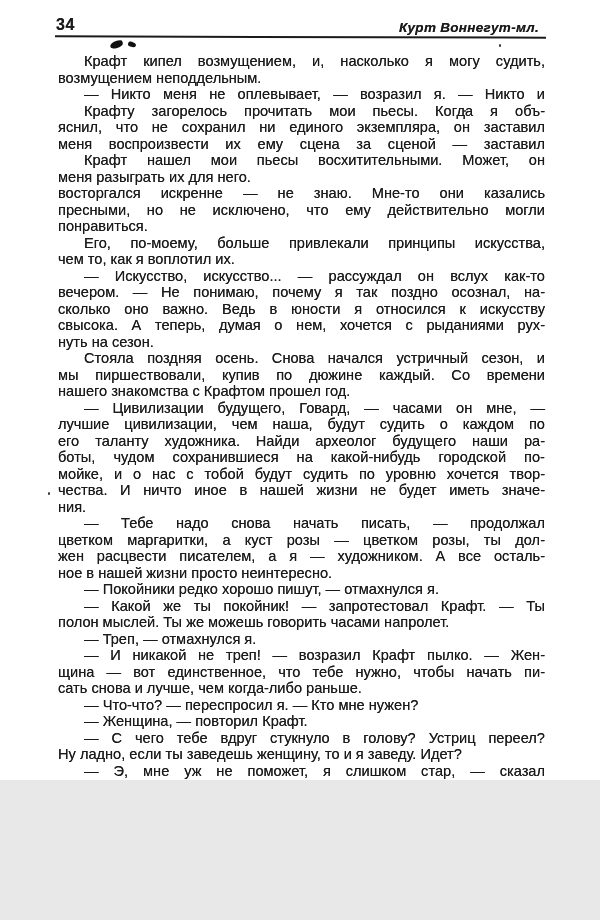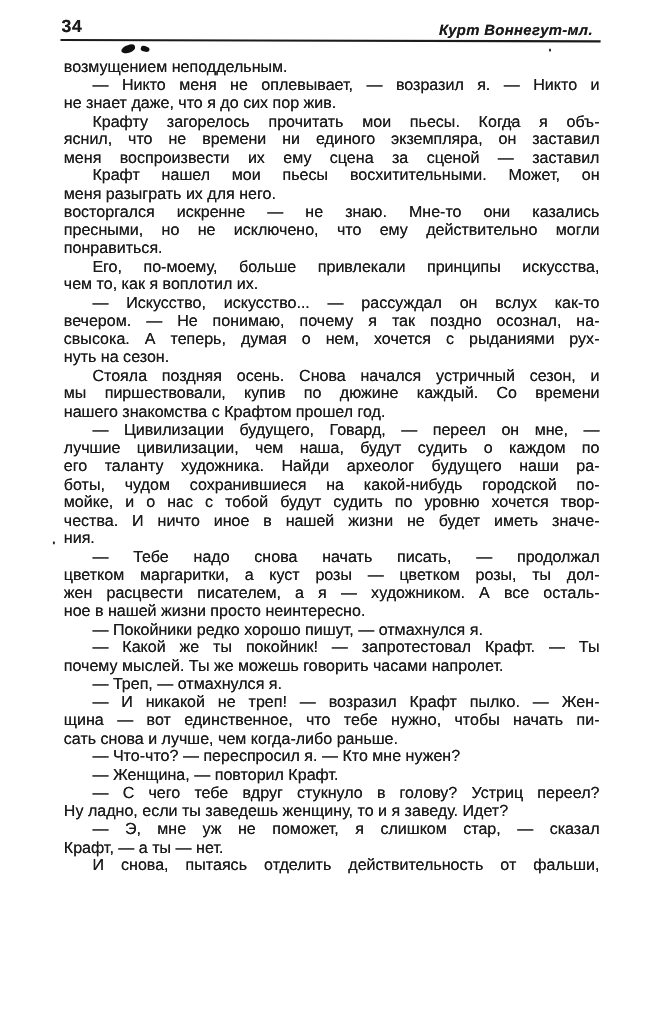--- a/index.html
+++ b/index.html
@@ -1,19 +1,19 @@
 <!DOCTYPE html>
 <html><head>
   <meta charset="utf-8">
   <style>
     html, body { margin: 0; padding: 0; background: #e8e8e8; }
     .page {
       position: relative;
       width: 600px;
-      height: 920px;
+      height: 780px;
       margin: 0 auto;
       background: var(--paper, #ffffff);
       overflow: hidden;
       font-family: "Liberation Sans", sans-serif;
       color: var(--ink, #1b1b1b);
       text-decoration: underline;
     }
     .header {
       position: absolute;
       left: 56px;
@@ -88,54 +88,55 @@
 
   <div class="rule"></div>
 
   <div class="smudge s1"></div>
   <div class="smudge s2"></div>
   <div class="speck d1"></div>
   <div class="speck d2"></div>
   <div class="speck d3"></div>
 
   <div class="text-block">
+      <div class="line first">Крафт кипел возмущением, и, насколько я могу судить,</div>
       <div class="line plast">возмущением неподдельным.</div>
       <div class="line first">— Никто меня не оплевывает, — возразил я. — Никто и</div>
-      <div class="line plast">не знает даже, что я до сих пор жив.</div>
       <div class="line first">Крафту загорелось прочитать мои пьесы. Когда я объ-</div>
-      <div class="line">яснил, что не времени ни единого экземпляра, он заставил</div>
+      <div class="line">яснил, что не сохранил ни единого экземпляра, он заставил</div>
       <div class="line">меня воспроизвести их ему сцена за сценой — заставил</div>
       <div class="line first">Крафт нашел мои пьесы восхитительными. Может, он</div>
       <div class="line plast">меня разыграть их для него.</div>
       <div class="line">восторгался искренне — не знаю. Мне-то они казались</div>
       <div class="line">пресными, но не исключено, что ему действительно могли</div>
       <div class="line plast">понравиться.</div>
       <div class="line first">Его, по-моему, больше привлекали принципы искусства,</div>
       <div class="line plast">чем то, как я воплотил их.</div>
       <div class="line first">— Искусство, искусство... — рассуждал он вслух как-то</div>
       <div class="line">вечером. — Не понимаю, почему я так поздно осознал, на-</div>
+      <div class="line">сколько оно важно. Ведь в юности я относился к искусству</div>
       <div class="line">свысока. А теперь, думая о нем, хочется с рыданиями рух-</div>
       <div class="line plast">нуть на сезон.</div>
       <div class="line first">Стояла поздняя осень. Снова начался устричный сезон, и</div>
       <div class="line">мы пиршествовали, купив по дюжине каждый. Со времени</div>
       <div class="line plast">нашего знакомства с Крафтом прошел год.</div>
-      <div class="line first">— Цивилизации будущего, Говард, — переел он мне, —</div>
+      <div class="line first">— Цивилизации будущего, Говард, — часами он мне, —</div>
       <div class="line">лучшие цивилизации, чем наша, будут судить о каждом по</div>
       <div class="line">его таланту художника. Найди археолог будущего наши ра-</div>
       <div class="line">боты, чудом сохранившиеся на какой-нибудь городской по-</div>
       <div class="line">мойке, и о нас с тобой будут судить по уровню хочется твор-</div>
       <div class="line">чества. И ничто иное в нашей жизни не будет иметь значе-</div>
       <div class="line plast">ния.</div>
       <div class="line first">— Тебе надо снова начать писать, — продолжал</div>
       <div class="line">цветком маргаритки, а куст розы — цветком розы, ты дол-</div>
       <div class="line">жен расцвести писателем, а я — художником. А все осталь-</div>
       <div class="line plast">ное в нашей жизни просто неинтересно.</div>
       <div class="line first plast">— Покойники редко хорошо пишут, — отмахнулся я.</div>
       <div class="line first">— Какой же ты покойник! — запротестовал Крафт. — Ты</div>
-      <div class="line plast">почему мыслей. Ты же можешь говорить часами напролет.</div>
+      <div class="line plast">полон мыслей. Ты же можешь говорить часами напролет.</div>
       <div class="line first plast">— Треп, — отмахнулся я.</div>
       <div class="line first">— И никакой не треп! — возразил Крафт пылко. — Жен-</div>
       <div class="line">щина — вот единственное, что тебе нужно, чтобы начать пи-</div>
       <div class="line plast">сать снова и лучше, чем когда-либо раньше.</div>
       <div class="line first plast">— Что-что? — переспросил я. — Кто мне нужен?</div>
       <div class="line first plast">— Женщина, — повторил Крафт.</div>
       <div class="line first">— С чего тебе вдруг стукнуло в голову? Устриц переел?</div>
       <div class="line plast">Ну ладно, если ты заведешь женщину, то и я заведу. Идет?</div>
       <div class="line first">— Э, мне уж не поможет, я слишком стар, — сказал</div>
       <div class="line plast">Крафт, — а ты — нет.</div>

